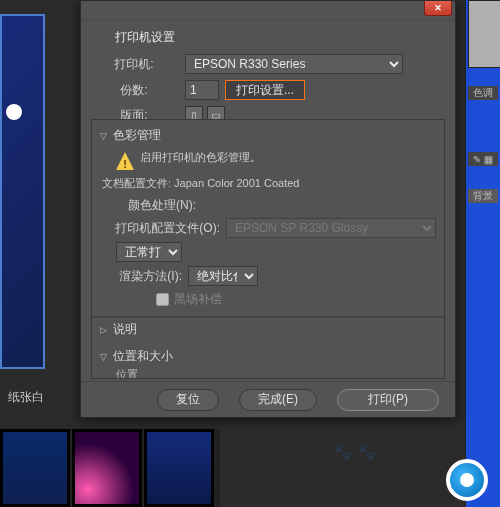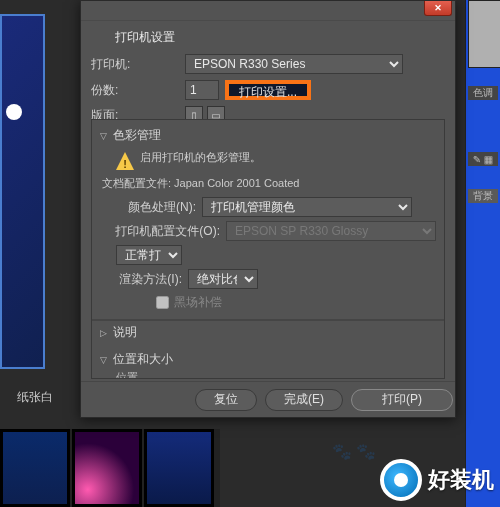--- a/index.html
+++ b/index.html
@@ -34,21 +34,21 @@
   .right-panel .mini2 { top:152px; }
   .right-panel .mini3 { top:189px; background:#5a5a5a;}
   .preview-left {
     position: absolute;
     left: 0; top: 14px;
     width: 45px; height: 355px;
     background: linear-gradient(135deg,#1a2a7a,#102050);
     border: 2px solid #4a7ecf;
   }
   .preview-left::before { content:""; position:absolute; left:4px; top:88px; width:16px;height:16px;border-radius:50%;background:#fff;}
-  .label-paper { position:absolute; left:17px; top:389px; color:#ccc; font-size:12px;}
+  .label-paper { position:absolute; left:8px; top:389px; color:#ccc; font-size:12px;}
   .dialog {
     position: absolute;
     left: 80px; top: 0;
     width: 376px; height: 418px;
     background: #535353;
     border: 1px solid #2a2a2a;
     box-shadow: 0 2px 12px rgba(0,0,0,.6);
   }
   .titlebar {
     height: 20px;
@@ -62,34 +62,34 @@
     border:1px solid #7a1f12;
     border-top:none;
     border-radius:0 0 3px 3px;
     margin-right:3px;
     display:flex;align-items:center;justify-content:center;
     color:#fff; font-size:9px; font-weight:bold;
   }
   .top-section { padding: 8px 10px 6px 10px; }
   .section-title { color:#e8e8e8; font-size:12px; margin-bottom:8px; margin-left:24px;}
   .row { display:flex; align-items:center; margin-bottom:6px; }
-  .row label { width: 86px; text-align:left; margin-right:8px; color:#d0d0d0; font-size:12px;}
+  .row label { width: 86px; text-align:center; margin-right:8px; color:#d0d0d0; font-size:12px;}
   select, input.txt {
     background:#5c5c5c;
     border:1px solid #3a3a3a;
     color:#e8e8e8;
     font-size:12px;
     height:20px;
     padding:1px 4px;
   }
   select.wide { width: 218px; }
   input.txt.small { width: 34px; }
   .btn-inline {
-    background:#0f172a;
-    border:4px solid #f97316;
+    background:#404040;
+    border:1px solid #f97316;
     color:#e0e0e0;
     height:20px;
     padding:0 10px;
     font-size:12px;
     margin-left:6px;
   }
   .icon-box { width:18px;height:18px;background:#6a6a6a;border:1px solid #333;margin-right:4px;display:inline-flex;align-items:center;justify-content:center;font-size:10px;}
   .scroll-panel {
     position:absolute; left:10px; right:10px; top:118px;
     height: 260px;
@@ -126,23 +126,24 @@
   select.sm { width:66px; }
   select.sm2 { width:60px; }
   select.disabled { color:#888;}
   .chk { display:flex;align-items:center; margin:5px 0 0 16px; color:#888;padding-left:40px;}
   .chk input { margin-right:5px; accent-color:#555;}
   .divider { height:24px; border-top:1px solid #454545; display:flex;align-items:center;padding-left:8px;}
   .button-row {
     position:absolute; left:0; right:0; bottom:0;
     height:36px;
     display:flex; align-items:center; justify-content:flex-end;
-    padding:0 2px;
+    padding:0 16px;
     background:#535353;
     border-top:1px solid #464646;
+    gap:12px;
   }
   .dlg-btn {
     background:#5c5c5c;
     border:1px solid #3a3a3a;
     border-radius:12px;
     color:#e0e0e0;
     height:22px;
     padding:0 18px;
     font-size:12px;
     margin-left:8px;
@@ -233,23 +234,20 @@
         </div>
         <div class="warn-row">
           <div class="warn-icon">!</div>
           <div class="warn-text">
             <div>启用打印机的色彩管理。</div>
           </div>
         </div>
         <div class="doc-profile">文档配置文件: Japan Color 2001 Coated</div>
         <div class="field-row">
           <label class="w1">颜色处理(N):</label>
-          <select class="med">
-            <option>打印机管理颜色</option>
-          </select>
         </div>
         <div class="field-row">
           <label class="w2">打印机配置文件(O):</label>
           <select class="med disabled" disabled="">
             <option>EPSON SP R330 Glossy</option>
           </select>
         </div>
         <div class="field-row" style="margin-left:16px;">
           <select class="sm">
             <option>正常打印</option>
@@ -284,15 +282,14 @@
     <div class="button-row">
       <button class="dlg-btn">复位</button>
       <button class="dlg-btn">完成(E)</button>
       <button class="dlg-btn primary">打印(P)</button>
     </div>
   </div>
 
   <div class="wm-paws">🐾🐾</div>
   <div class="watermark">
     <div class="wm-logo"></div>
-    <span>好装机</span>
   </div>
 </div>
 
 </body></html>

